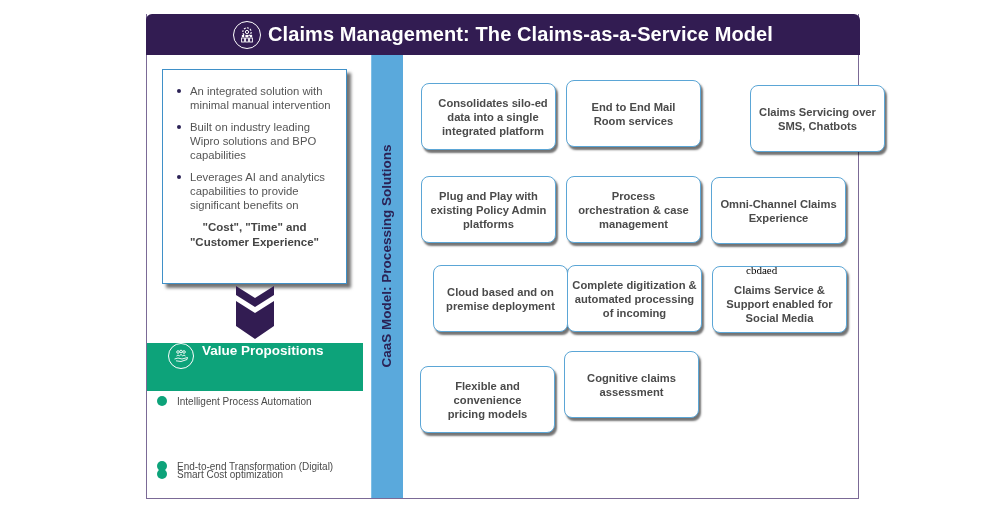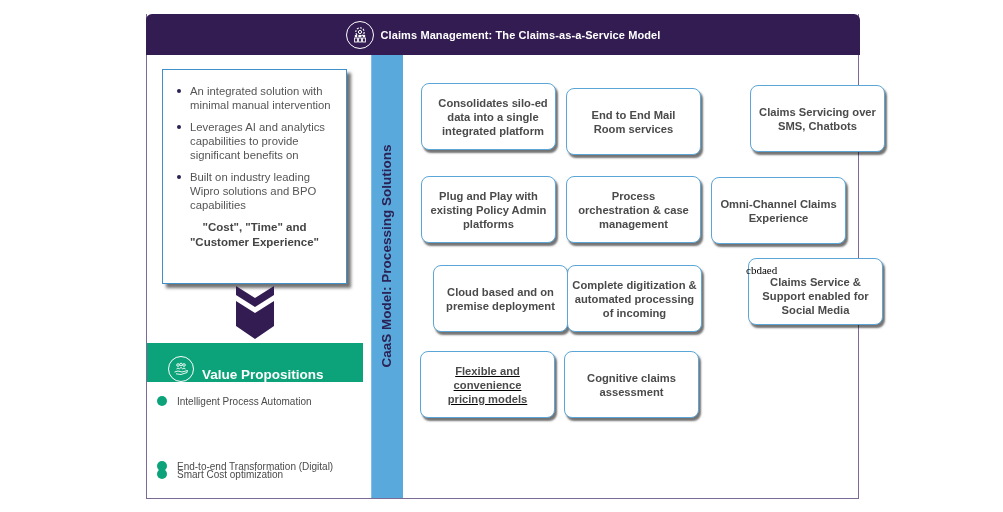--- a/index.html
+++ b/index.html
@@ -1,29 +1,29 @@
 <!DOCTYPE html>
 <html><head>
   <meta charset="utf-8">
   <style>
     html, body { margin: 0; padding: 0; background: #ffffff; }
     body { width: 1003px; height: 512px; position: relative; overflow: hidden; font-family: "Liberation Sans", sans-serif; }
     .frame { position: absolute; left: 146px; top: 14px; width: 713px; height: 485px; border: 1px solid #7b6a96; border-top: none; box-sizing: border-box; background: #fff; }
     .header { position: absolute; left: 146px; top: 14px; width: 714px; height: 41px; background: #321c52; border-radius: 6px 6px 0 0; display: flex; align-items: center; justify-content: center; }
     .header-icon { width: 28px; height: 28px; border: 1.5px solid #ffffff; border-radius: 50%; display: flex; align-items: center; justify-content: center; margin-right: 7px; box-sizing: border-box; }
-    .header-title { color: #ffffff; font-size: 11px; font-weight: bold; letter-spacing: 0.1px; }
+    .header-title { color: #ffffff; font-size: 20px; font-weight: bold; letter-spacing: 0.1px; }
     .strip { position: absolute; left: 371px; top: 55px; width: 31px; height: 443px; background: #5aa9dc; border-left: 1px solid #7fbfe6; }
     .strip-label { position: absolute; left: 386px; top: 256px; transform: translate(-50%, -50%) rotate(-90deg); white-space: nowrap; color: #2b2255; font-weight: bold; font-size: 13.5px; }
     .bullet-box { position: absolute; left: 162px; top: 69px; width: 185px; height: 215px; background: #ffffff; border: 1.5px solid #3f90c8; box-shadow: 4px 4px 3px rgba(0,0,0,0.55); box-sizing: border-box; }
     .bullet-list { list-style: none; margin: 0; padding: 14px 8px 0 11px; }
     .bullet-list li { position: relative; padding-left: 16px; font-size: 11.3px; line-height: 14px; color: #555555; margin-bottom: 8px; }
     .bullet-list li .dot { position: absolute; left: 3px; top: 5px; width: 4px; height: 4px; border-radius: 50%; background: #2b2255; }
     .emph { text-align: center; font-size: 11.5px; font-weight: bold; color: #444; line-height: 15px; margin-top: 2px; }
     .chevron { position: absolute; left: 236px; top: 282px; width: 38px; height: 58px; }
-    .vp-band { position: absolute; left: 147px; top: 343px; width: 216px; height: 39px; background: #0da37a; display: flex; align-items: flex-end; }
+    .vp-band { position: absolute; left: 147px; top: 343px; width: 216px; height: 48px; background: #0da37a; display: flex; align-items: flex-start; }
     .vp-icon { width: 26px; height: 26px; border: 1.2px solid #ffffff; border-radius: 50%; margin-left: 21px; margin-right: 8px; display: flex; align-items: center; justify-content: center; box-sizing: border-box; }
     .vp-title { color: #ffffff; font-weight: bold; font-size: 13.5px; }
     .vp-item { position: absolute; left: 157px; display: flex; align-items: flex-start; }
     .vp-dot { width: 10px; height: 10px; border-radius: 50%; background: #0da37a; margin-top: 2px; margin-right: 10px; flex: none; }
     .vp-text { font-size: 10px; font-weight: normal; color: #4a4a4a; line-height: 15px; width: 180px; }
     .card { position: absolute; width: 135px; height: 67px; background: #ffffff; border: 1.3px solid #5ba6d6; border-radius: 8px; box-shadow: 2px 3px 2px rgba(0,0,0,0.55); box-sizing: border-box; display: flex; align-items: center; justify-content: center; text-align: center; padding: 2px 4px; }
     .card span { font-size: 11.2px; font-weight: bold; color: #4a4a4a; line-height: 14px; }
     .stray { position: absolute; left: 746px; top: 264px; font-size: 11px; color: #000; font-family: "Liberation Serif", serif; }
   </style>
 </head>
@@ -43,22 +43,22 @@
       <rect x="7.6" y="12" width="2.8" height="4" fill="none" stroke="#fff" stroke-width="0.9"></rect>
       <rect x="11.6" y="12" width="2.8" height="4" fill="none" stroke="#fff" stroke-width="0.9"></rect>
     </svg>
   </span>
   <span class="header-title">Claims Management: The Claims-as-a-Service Model</span>
 </div>
 
 <div class="bullet-box">
   <ul class="bullet-list">
     <li><span class="dot"></span><span>An integrated solution with minimal manual intervention</span></li>
+    <li><span class="dot"></span><span>Built on industry leading Wipro solutions and BPO capabilities</span></li>
     <li><span class="dot"></span><span>Leverages AI and analytics capabilities to provide significant benefits on</span></li>
-    <li><span class="dot"></span><span>Built on industry leading Wipro solutions and BPO capabilities</span></li>
   </ul>
   <div class="emph">
     <div>"Cost", "Time" and</div>
     <div>"Customer Experience"</div>
   </div>
 </div>
 
 <svg class="chevron" viewBox="0 0 38 58">
   <polygon points="0,4 19,16 38,4 38,13 19,25 0,13" fill="#321c52"></polygon>
   <polygon points="0,19 19,31 38,19 38,44 19,57 0,44" fill="#321c52"></polygon>
@@ -89,21 +89,21 @@
   <span class="vp-dot"></span>
   <span class="vp-text" style="width:165px;">End-to-end Transformation (Digital)</span>
 </div>
 
 <div class="strip"></div>
 <div class="strip-label">CaaS Model: Processing Solutions</div>
 
 <div class="card" style="left:421px; top:83px;padding-left:13px;">
     <span>Consolidates silo-ed data into a single integrated platform</span>
   </div>
-<div class="card" style="left:566px; top:88px;justify-content:flex-end;">
+<div class="card" style="left:566px; top:80px;justify-content:flex-end;">
     <span style="padding:0 16px;">End to End Mail Room services</span>
   </div>
 <div class="card" style="left:750px; top:85px;">
     <span>Claims Servicing over SMS, Chatbots</span>
   </div>
 
 <div class="card" style="left:421px; top:176px;">
     <span>Plug and Play with existing Policy Admin platforms</span>
   </div>
 <div class="card" style="left:566px; top:176px;">
@@ -112,24 +112,24 @@
 <div class="card" style="left:711px; top:177px;">
     <span>Omni-Channel Claims Experience</span>
   </div>
 
 <div class="card" style="left:422px; top:265px;margin-left:11px;">
     <span>Cloud based and on premise deployment</span>
   </div>
 <div class="card" style="left:567px; top:265px;">
     <span>Complete digitization &amp; automated processing of incoming</span>
   </div>
-<div class="card" style="left:712px; top:258px;margin-left:36px;">
+<div class="card" style="left:712px; top:266px;">
     <span style="padding-top:8px;">Claims Service &amp; Support enabled for Social Media</span>
   </div>
 
-<div class="card" style="left:420px; top:351px;text-decoration:underline;">
+<div class="card" style="left:420px; top:366px;">
     <span style="padding:0 12px;">Flexible and convenience pricing models</span>
   </div>
 <div class="card" style="left:564px; top:351px;">
     <span style="padding:0 10px;">Cognitive claims assessment</span>
   </div>
 
 <div class="stray">cbdaed</div>
 
 </body></html>

